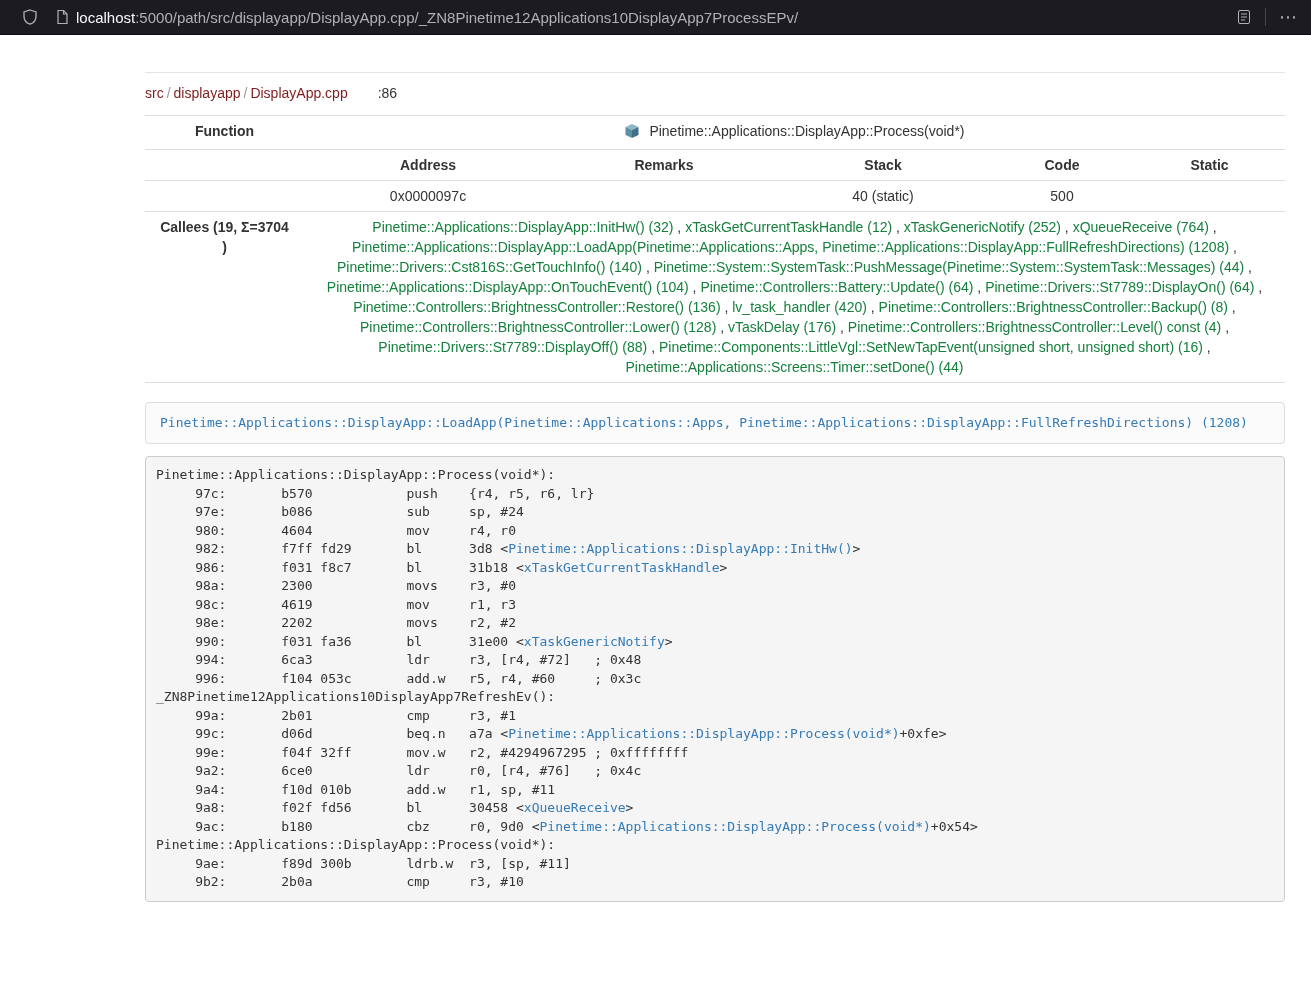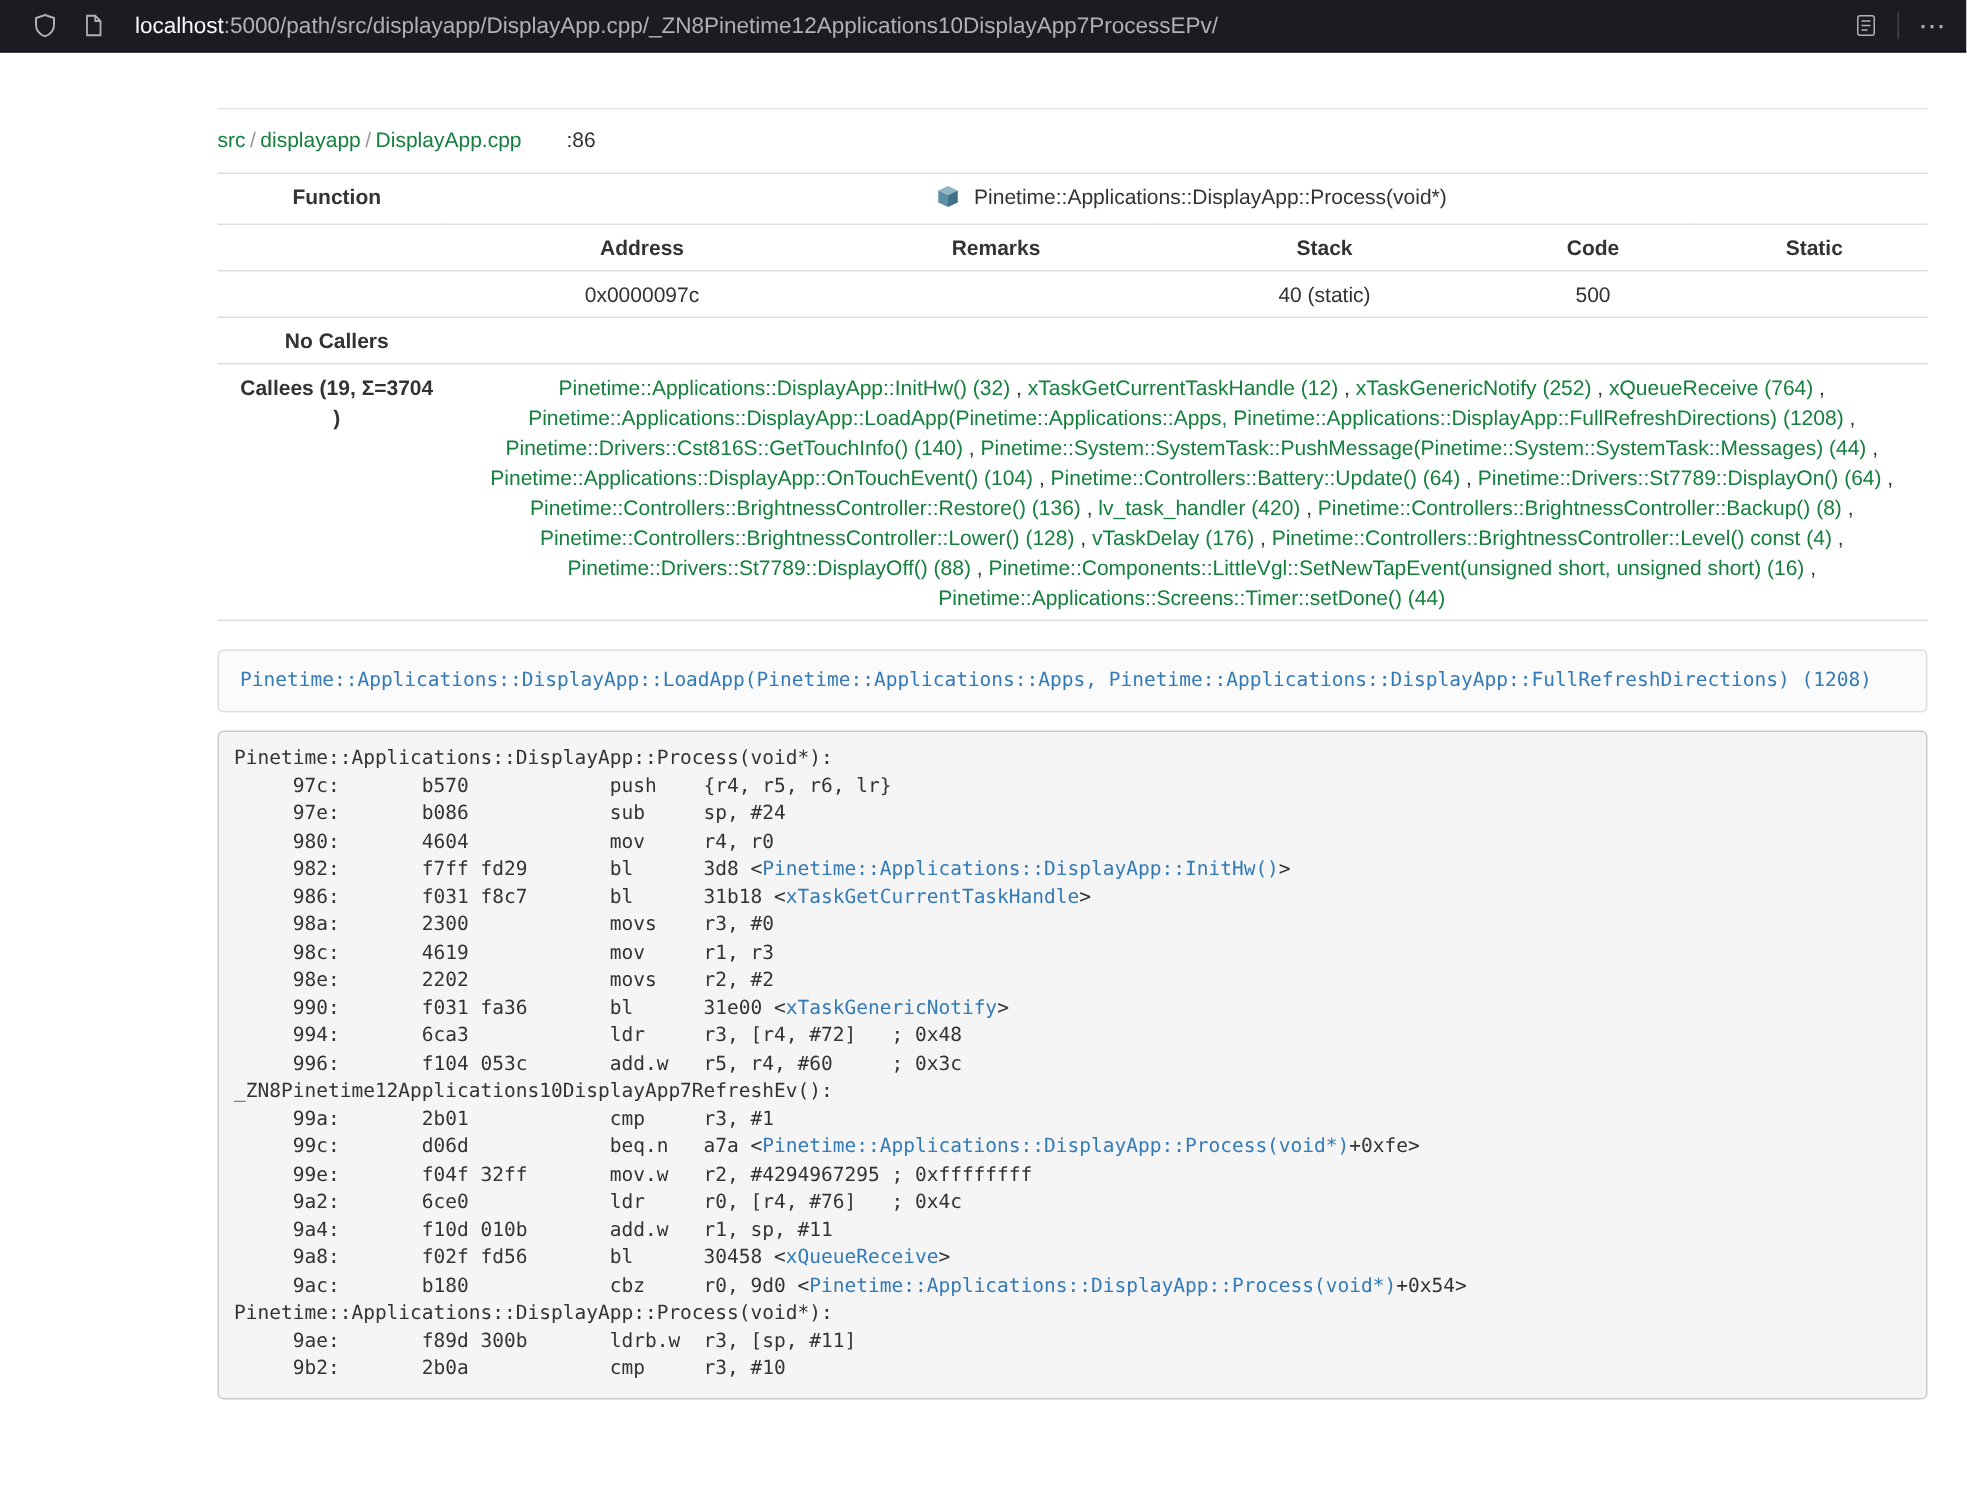--- a/index.html
+++ b/index.html
@@ -13,37 +13,37 @@
   a { color: #337ab7; text-decoration: none; cursor: pointer; }
 
   
   .navbar {
     height: 35px; background: #1c1b22; border-bottom: 1px solid #0c0c0d;
     display: flex; align-items: center; padding: 0 14px; color: #b1b1b3;
   }
   .navbar svg { display: block; }
   .nav-btn { display: inline-flex; align-items: center; justify-content: center; cursor: pointer; }
   .shield-wrap { margin: 0 16px 0 8px; }
-  .urlbar { flex: 1; display: flex; align-items: center; gap: 20px; overflow: hidden; text-align: center; }
+  .urlbar { flex: 1; display: flex; align-items: center; gap: 6px; overflow: hidden; text-align: center; }
   .url-text { font-size: 15px; white-space: nowrap; color: #b1b1b3; }
   .url-host { color: #f9f9fa; }
   .nav-right { display: flex; align-items: center; gap: 13px; margin-left: 12px; }
   .nav-divider { width: 1px; height: 18px; background: #45454c; }
   .dots { font-size: 18px; color: #b1b1b3; line-height: 16px; cursor: pointer; }
 
   
   .container { margin-left: 145px; width: 1140px; }
 
   .panel { margin-top: 43px; border: 1px solid #ddd; border-radius: 4px; background: #f7f7f7; }
   .panel-heading { padding: 14px 16px; font-size: 19px; color: #333; }
 
   hr.divider { border: 0; border-top: 1px solid #e5e5e5; margin: 37px 0 0 0; }
 
   .breadcrumb { margin: 10px 0 12px 0; font-size: 14px; line-height: 20px; }
-  .breadcrumb a { color: #15803d; text-align: center; }
+  .breadcrumb a { color: #7f1d1d; text-align: center; }
   .bc-sep { color: #999; padding: 0 3px; }
   .bc-line { color: #333; padding-left: 30px; }
 
   table.func { width: 100%; border-collapse: collapse; table-layout: fixed; }
   table.func th, table.func td {
     text-align: center; vertical-align: top;
     padding: 5px 8px 5px 15px;
     border-top: 1px solid #ddd;
     font-size: 14px; line-height: 20px;
     overflow: hidden;
@@ -143,24 +143,20 @@
         </tr>
       <tr>
         <th class="rowlabel"></th>
         <td>0x0000097c</td>
         <td></td>
         <td>40 (static)</td>
         <td>500</td>
         <td></td>
       </tr>
       <tr>
-        <th class="rowlabel">No Callers</th>
-        <td colspan="5"></td>
-      </tr>
-      <tr>
         <th class="rowlabel">Callees (19, Σ=3704 )</th>
         <td colspan="5" class="callees"><a href="#">Pinetime::Applications::DisplayApp::InitHw() (32)</a> , <a href="#">xTaskGetCurrentTaskHandle (12)</a> , <a href="#">xTaskGenericNotify (252)</a> , <a href="#">xQueueReceive (764)</a> , <a href="#">Pinetime::Applications::DisplayApp::LoadApp(Pinetime::Applications::Apps, Pinetime::Applications::DisplayApp::FullRefreshDirections) (1208)</a> , <a href="#">Pinetime::Drivers::Cst816S::GetTouchInfo() (140)</a> , <a href="#">Pinetime::System::SystemTask::PushMessage(Pinetime::System::SystemTask::Messages) (44)</a> , <a href="#">Pinetime::Applications::DisplayApp::OnTouchEvent() (104)</a> , <a href="#">Pinetime::Controllers::Battery::Update() (64)</a> , <a href="#">Pinetime::Drivers::St7789::DisplayOn() (64)</a> , <a href="#">Pinetime::Controllers::BrightnessController::Restore() (136)</a> , <a href="#">lv_task_handler (420)</a> , <a href="#">Pinetime::Controllers::BrightnessController::Backup() (8)</a> , <a href="#">Pinetime::Controllers::BrightnessController::Lower() (128)</a> , <a href="#">vTaskDelay (176)</a> , <a href="#">Pinetime::Controllers::BrightnessController::Level() const (4)</a> , <a href="#">Pinetime::Drivers::St7789::DisplayOff() (88)</a> , <a href="#">Pinetime::Components::LittleVgl::SetNewTapEvent(unsigned short, unsigned short) (16)</a> , <a href="#">Pinetime::Applications::Screens::Timer::setDone() (44)</a></td>
       </tr>
     </tbody>
   </table>
 
   <div class="symbol-box">
     <a href="#">Pinetime::Applications::DisplayApp::LoadApp(Pinetime::Applications::Apps, Pinetime::Applications::DisplayApp::FullRefreshDirections) (1208)</a>
   </div>
 

